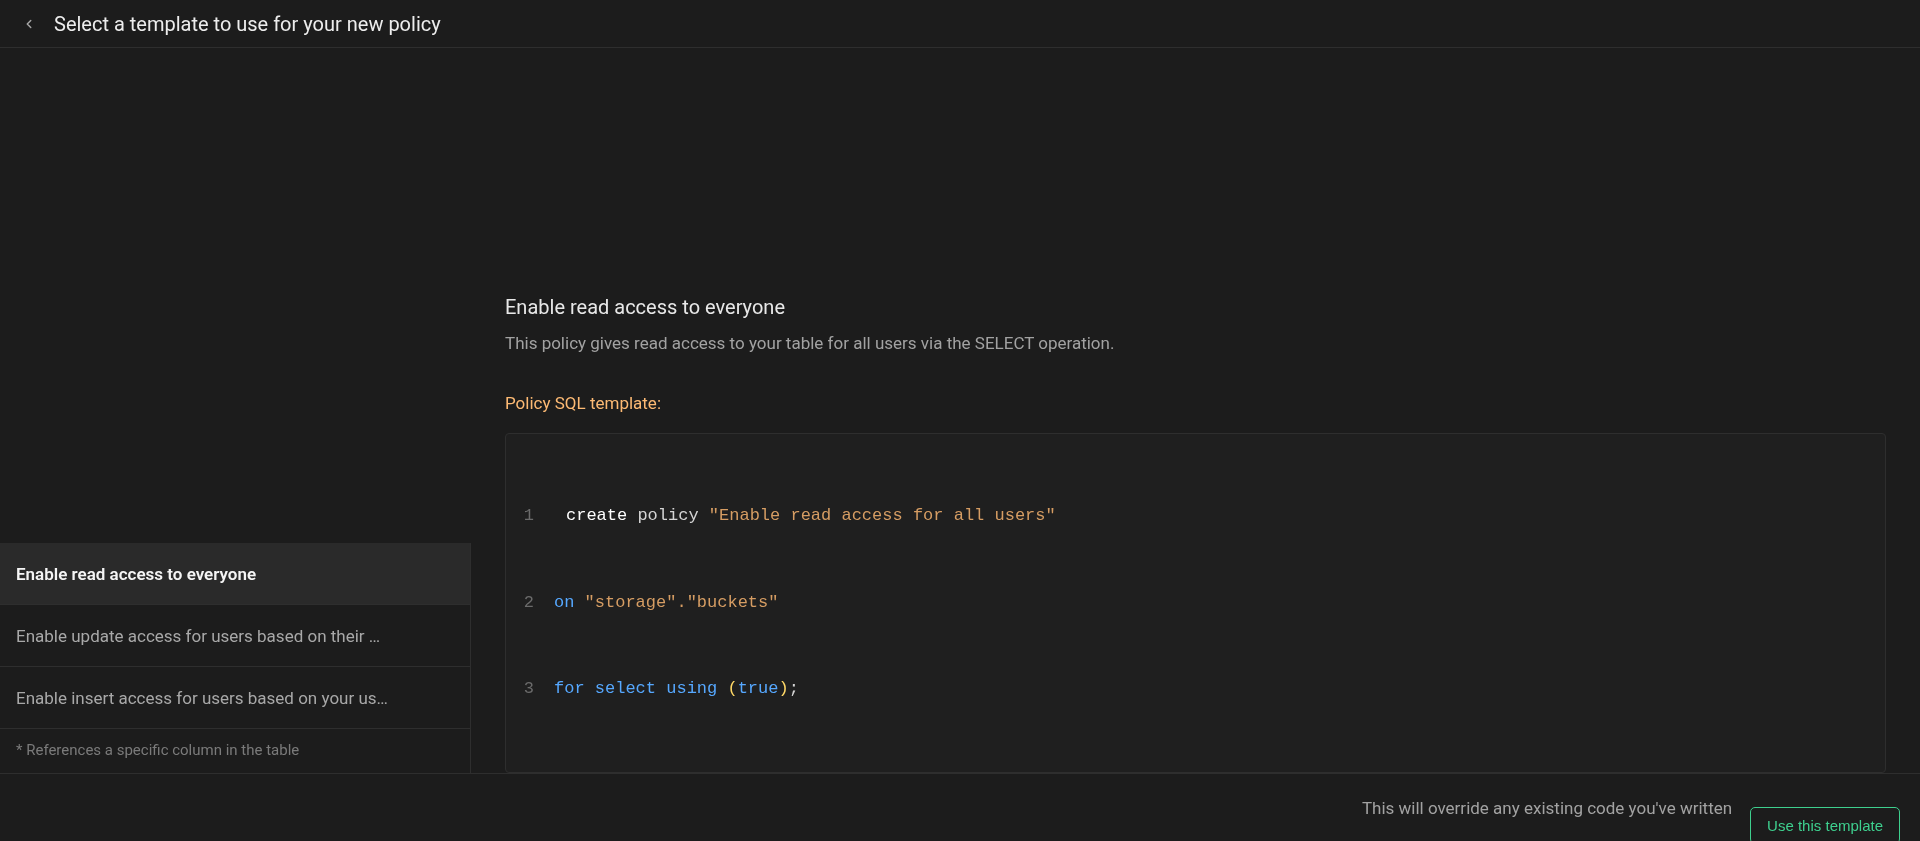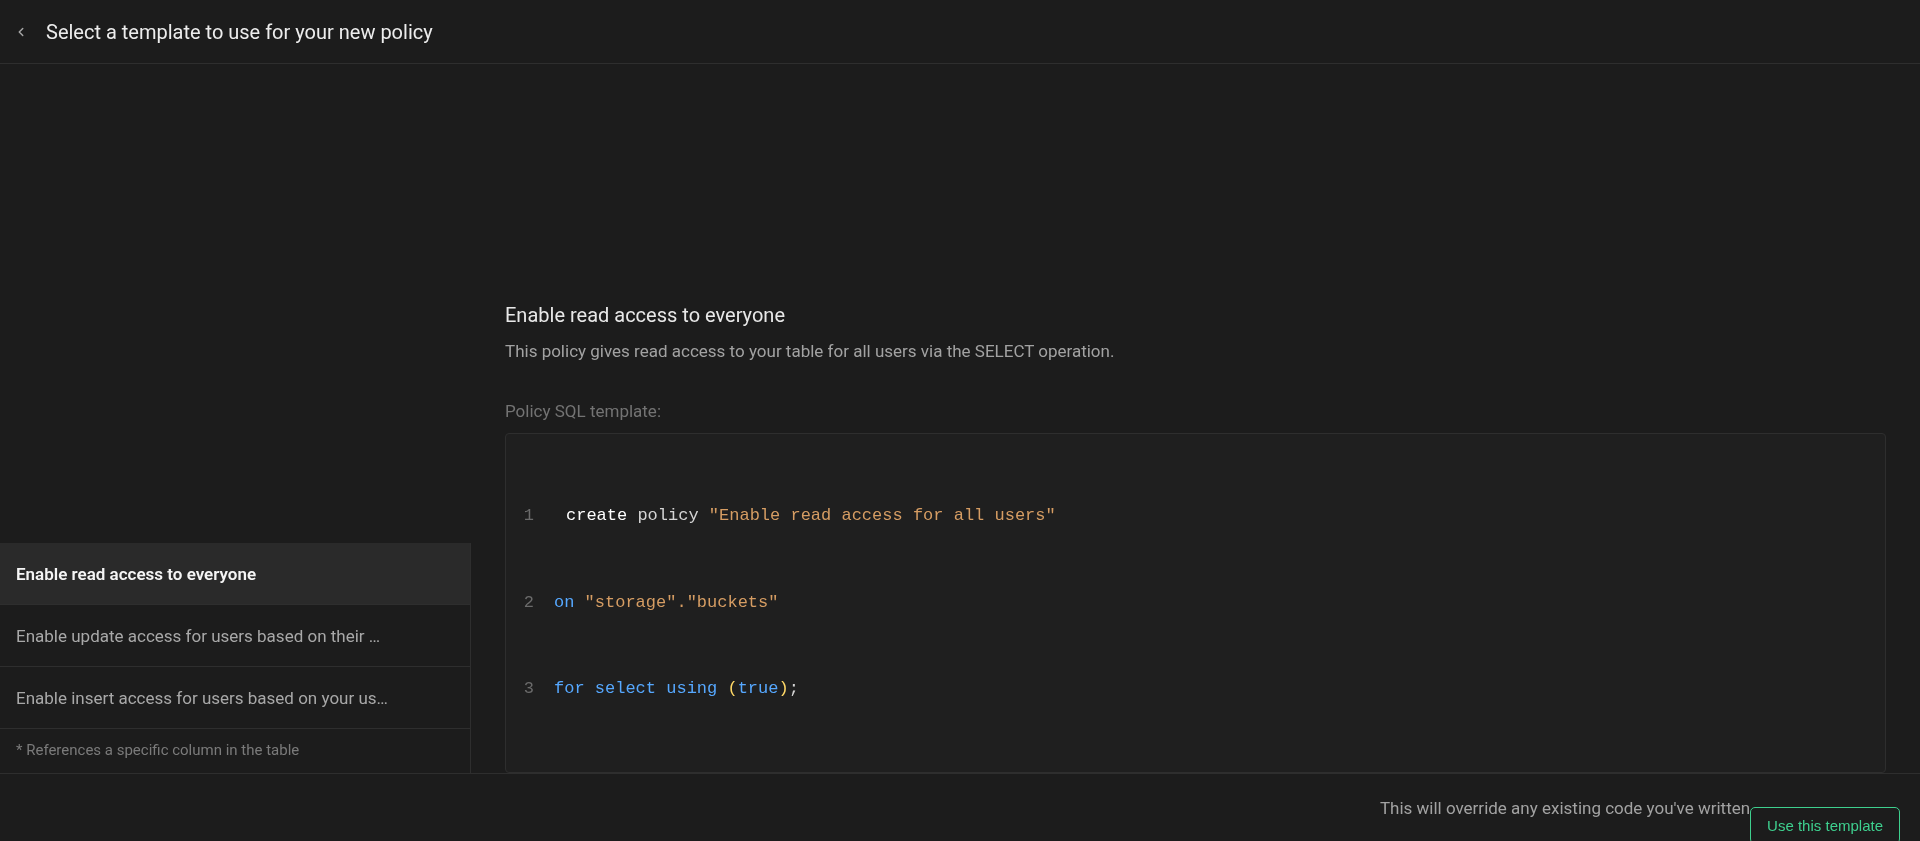--- a/index.html
+++ b/index.html
@@ -10,22 +10,22 @@
     color: #e8e8e8;
     width: 1920px;
     height: 841px;
     overflow: hidden;
     display: flex;
     flex-direction: column;
   }
   .header {
     display: flex;
     align-items: center;
-    height: 64px;
-    padding-left: 12px;
+    height: 48px;
+    padding-left: 20px;
     border-bottom: 1px solid #2e2e2e;
     background: #1c1c1c;
   }
   .back-btn {
     width: 18px;
     height: 18px;
     cursor: pointer;
     margin-right: 16px;
     display: flex;
     align-items: center;
@@ -97,22 +97,22 @@
     color: #e8e8e8;
     margin-bottom: 14px;
   }
   .detail-desc {
     font-size: 17px;
     color: #a2a2a2;
     margin-bottom: 40px;
   }
   .sql-label {
     font-size: 17px;
-    color: #737373;
-    margin-bottom: 12px;
+    color: #fdba74;
+    margin-bottom: 20px;
   }
   .code-block {
     background: #1f1f1f;
     border: 1px solid #2e2e2e;
     border-radius: 4px;
     padding: 10px 0;
     font-family: "SFMono-Regular", Consolas, "Liberation Mono", Menlo, monospace;
     font-size: 17px;
     line-height: 1.7;
     white-space: pre;
@@ -141,20 +141,21 @@
   .bool { color: #56a8ff; }
   .semi { color: #d4d4d4; }
 
   .footer {
     height: 68px;
     border-top: 1px solid #2e2e2e;
     display: flex;
     align-items: center;
     justify-content: flex-end;
     padding: 0 20px;
+    gap: 18px;
     background: #1c1c1c;
   }
   .override-text {
     font-size: 17px;
     color: #a2a2a2;
   }
   .use-btn {
     background: transparent;
     border: 1px solid #3ecf8e;
     color: #3ecf8e;

